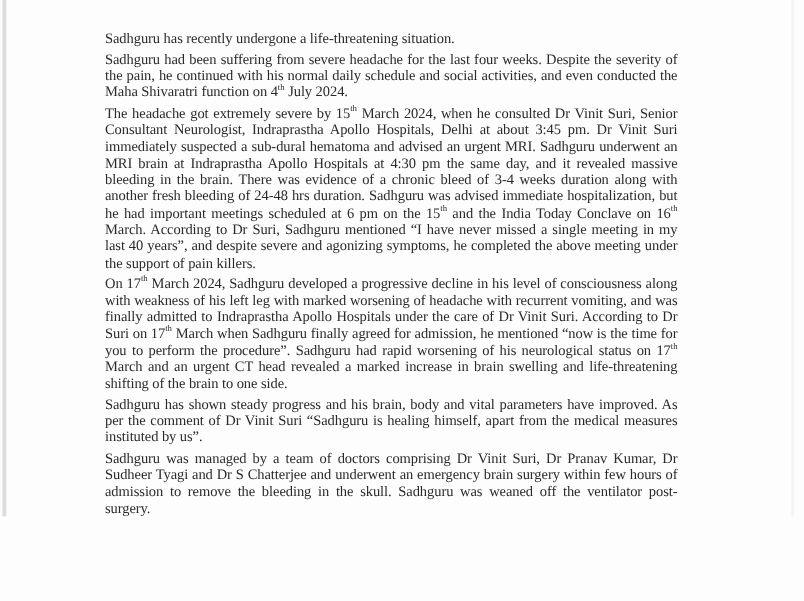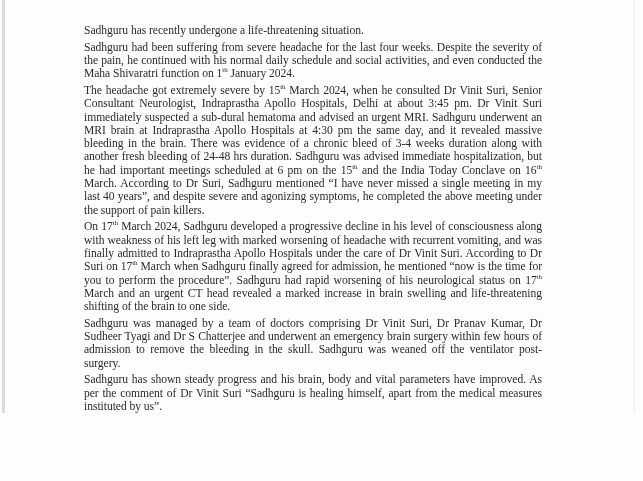--- a/index.html
+++ b/index.html
@@ -60,33 +60,33 @@
 <div class="page">
   <div class="edge-strip"></div>
   <div class="edge-strip-right"></div>
 
   <div class="content">
     <p>
       <span>Sadhguru has recently undergone a life-threatening situation.</span>
     </p>
 
     <p>
-      <span>Sadhguru had been suffering from severe headache for the last four weeks.  Despite the severity of the pain, he continued with his normal daily schedule and social activities, and even conducted the Maha Shivaratri function on 1</span><sup>th</sup><span> January 2024.</span>
+      <span>Sadhguru had been suffering from severe headache for the last four weeks.  Despite the severity of the pain, he continued with his normal daily schedule and social activities, and even conducted the Maha Shivaratri function on 4</span><sup>th</sup><span> July 2024.</span>
     </p>
 
     <p>
       <span>The headache got extremely severe by 15</span><sup>th</sup><span> March 2024, when he consulted Dr Vinit Suri, Senior Consultant Neurologist, Indraprastha Apollo Hospitals, Delhi at about 3:45 pm.  Dr Vinit Suri immediately suspected a sub-dural hematoma and advised an urgent MRI.  Sadhguru underwent an MRI brain at Indraprastha Apollo Hospitals at 4:30 pm the same day, and it revealed massive bleeding in the brain.  There was evidence of a chronic bleed of 3-4 weeks duration along with another fresh bleeding of 24-48 hrs duration.  Sadhguru was advised immediate hospitalization, but he had important meetings scheduled at 6 pm on the 15</span><sup>th</sup><span> and the India Today Conclave on 16</span><sup>th</sup><span> March. According to Dr Suri, Sadhguru mentioned “I have never missed a single meeting in my last 40 years”, and despite severe and agonizing symptoms, he completed the above meeting under the support of pain killers.</span>
     </p>
 
     <p>
       <span>On 17</span><sup>th</sup><span> March 2024, Sadhguru developed a progressive decline in his level of consciousness along with weakness of his left leg with marked worsening of headache with recurrent vomiting, and was finally admitted to Indraprastha Apollo Hospitals under the care of Dr Vinit Suri. According to Dr Suri on 17</span><sup>th</sup><span> March when Sadhguru finally agreed for admission, he mentioned “now is the time for you to perform the procedure”.  Sadhguru had rapid worsening of his neurological status on 17</span><sup>th</sup><span> March and an urgent CT head revealed a marked increase in brain swelling and life-threatening shifting of the brain to one side.</span>
     </p>
 
     <p>
-      <span>Sadhguru was managed by a team of doctors comprising Dr Vinit Suri, Dr Pranav Kumar, Dr Sudheer Tyagi and Dr S Chatterjee and underwent an emergency brain surgery within few hours of admission to remove the bleeding in the skull. Sadhguru was weaned off the ventilator post-surgery.</span>
+      <span>Sadhguru has shown steady progress and his brain, body and vital parameters have improved.  As per the comment of Dr Vinit Suri “Sadhguru is healing himself, apart from the medical measures instituted by us”.</span>
     </p>
 
     <p>
-      <span>Sadhguru has shown steady progress and his brain, body and vital parameters have improved.  As per the comment of Dr Vinit Suri “Sadhguru is healing himself, apart from the medical measures instituted by us”.</span>
+      <span>Sadhguru was managed by a team of doctors comprising Dr Vinit Suri, Dr Pranav Kumar, Dr Sudheer Tyagi and Dr S Chatterjee and underwent an emergency brain surgery within few hours of admission to remove the bleeding in the skull. Sadhguru was weaned off the ventilator post-surgery.</span>
     </p>
 
   </div>
 </div>
 
 </body></html>

